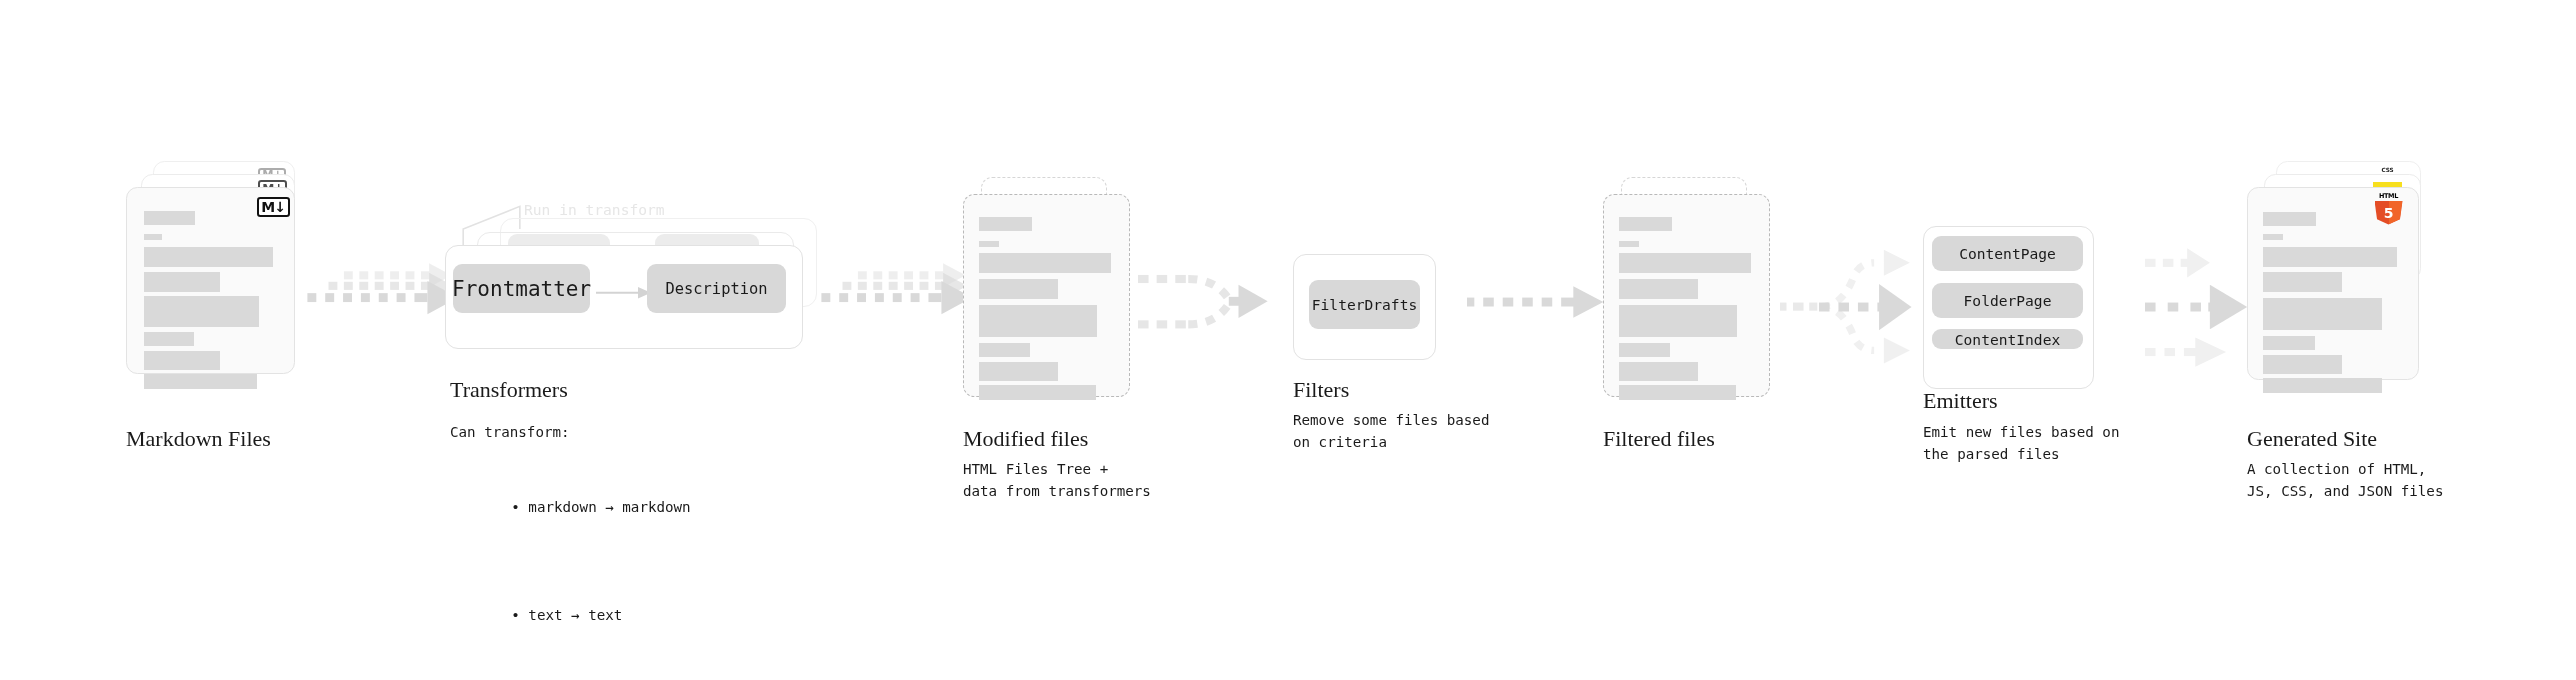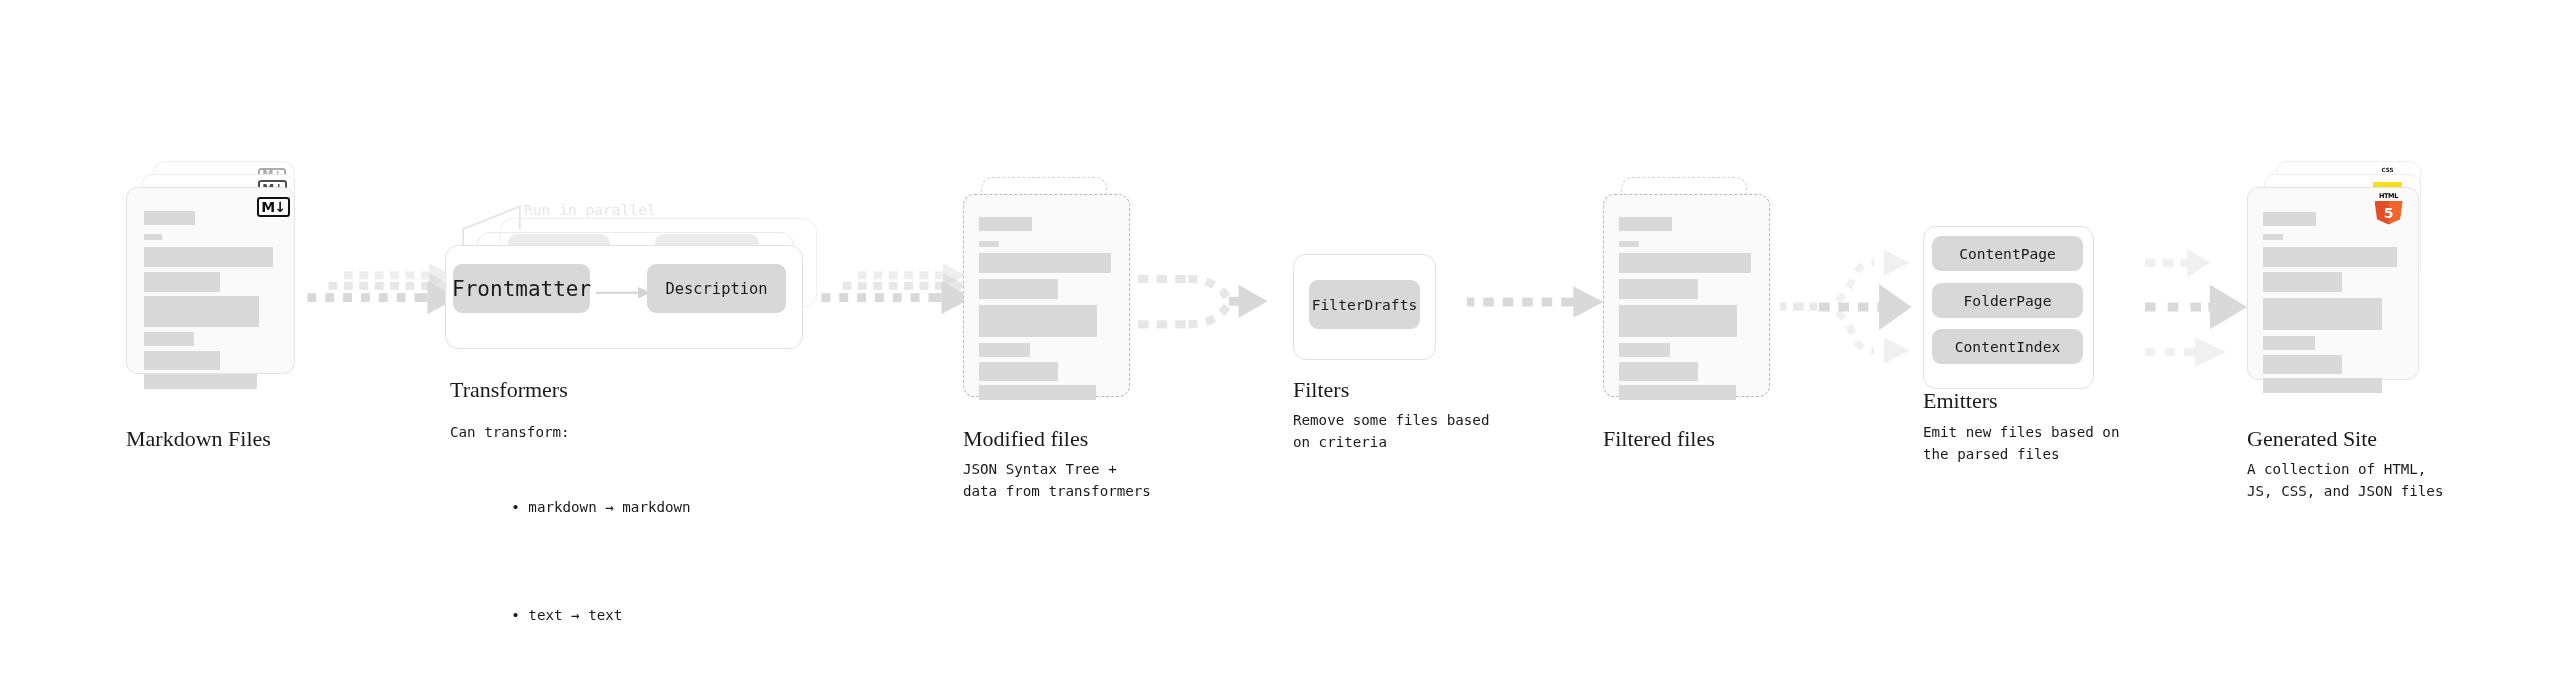--- a/index.html
+++ b/index.html
@@ -214,21 +214,21 @@
     <div class="chip" style="left:8.1px; top:69px; width:137px; height:49px; font-size:21px;">Frontmatter</div>
 
     <svg style="left:151px; top:88px; width:63px; height:19.5px;" width="63" height="19.5" viewBox="0 0 78 24">
       <line x1="0" y1="12" x2="52" y2="12" stroke="#d3d3d3" stroke-width="2.2"></line>
       <polygon points="52,5 68,12 52,19" fill="#d3d3d3"></polygon>
     </svg>
 
     <div class="chip" style="left:202px; top:69px; width:139px; height:49px; font-size:15.4px;">Description</div>
   </div>
 
-  <div class="note" style="left:524px; top:201px;">Run in parallel</div>
+  <div class="note" style="left:524px; top:201px;">Run in transform</div>
 
   <div class="title" style="left:450px; top:377px;">Transformers</div>
   <div class="sub" style="left:450px; top:422px;">Can transform:</div>
   <div class="bullets" style="left:460px; top:432px;">
     <div>
       <span>• </span><span>markdown → markdown</span>
     </div>
     <div>
       <span>• </span><span>text → text</span>
     </div>
@@ -279,21 +279,21 @@
         <div class="bar" style="left:15.4px; top:84px; width:79px;  height:19.5px;"></div>
         <div class="bar" style="left:15.4px; top:110px; width:118px; height:32px;"></div>
         <div class="bar" style="left:15.4px; top:148px; width:51px;  height:14px;"></div>
         <div class="bar" style="left:15.4px; top:167px; width:79px;  height:18.7px;"></div>
         <div class="bar" style="left:15.4px; top:190px; width:117px; height:14.6px;"></div>
       </div>
     </div>
   </div>
 
   <div class="title" style="left:963px; top:426px;">Modified files</div>
-  <div class="sub" style="left:963px; top:459px;">JSON Syntax Tree +
+  <div class="sub" style="left:963px; top:459px;">HTML Files Tree +
 data from transformers</div>
 
   <svg style="left:1138px; top:270px; width:154px; height:65px;" width="154" height="65" viewBox="0 0 190 80">
     <g fill="#e6e6e6">
       <rect x="0" y="6" width="13" height="10"></rect>
         <rect x="23" y="6" width="13" height="10"></rect>
       <rect x="46" y="6" width="13" height="10"></rect>
       <path d="M 62 11 Q 96 11 112 36" stroke="#e6e6e6" stroke-width="10" fill="none" stroke-dasharray="11 11"></path>
       <rect x="0" y="62" width="13" height="10"></rect>
         <rect x="23" y="62" width="13" height="10"></rect>
@@ -360,21 +360,21 @@
     </g>
     <g fill="#f0f0f0">
       <polygon points="128,17 160,33 128,49"></polygon>
       <polygon points="128,125 160,141 128,157"></polygon>
     </g>
   </svg>
 
   <div class="pbox" style="left:1923px; top:226px; width:171px; height:163px;"></div>
   <div class="chip" style="left:1932px; top:236px; width:151px; height:35px; font-size:14.6px;">ContentPage</div>
   <div class="chip" style="left:1932px; top:283px; width:151px; height:35px; font-size:14.6px;">FolderPage</div>
-  <div class="chip" style="left:1932px; top:329px; width:151px; height:35px; font-size:14.6px;">ContentIndex</div>
+  <div class="chip" style="left:1932px; top:329px; width:151px; height:20px; font-size:14.6px;">ContentIndex</div>
 
   <div class="title" style="left:1923px; top:388px;">Emitters</div>
   <div class="sub" style="left:1923px; top:422px;">Emit new files based on
 the parsed files</div>
 
   <svg style="left:2145px; top:236px; width:146px; height:138px;" width="146" height="138" viewBox="0 0 180 170">
     <g fill="#f0f0f0">
       <rect x="0" y="28" width="13" height="10"></rect>
         <rect x="22" y="28" width="13" height="10"></rect>
       <rect x="44" y="28" width="15" height="10"></rect>

